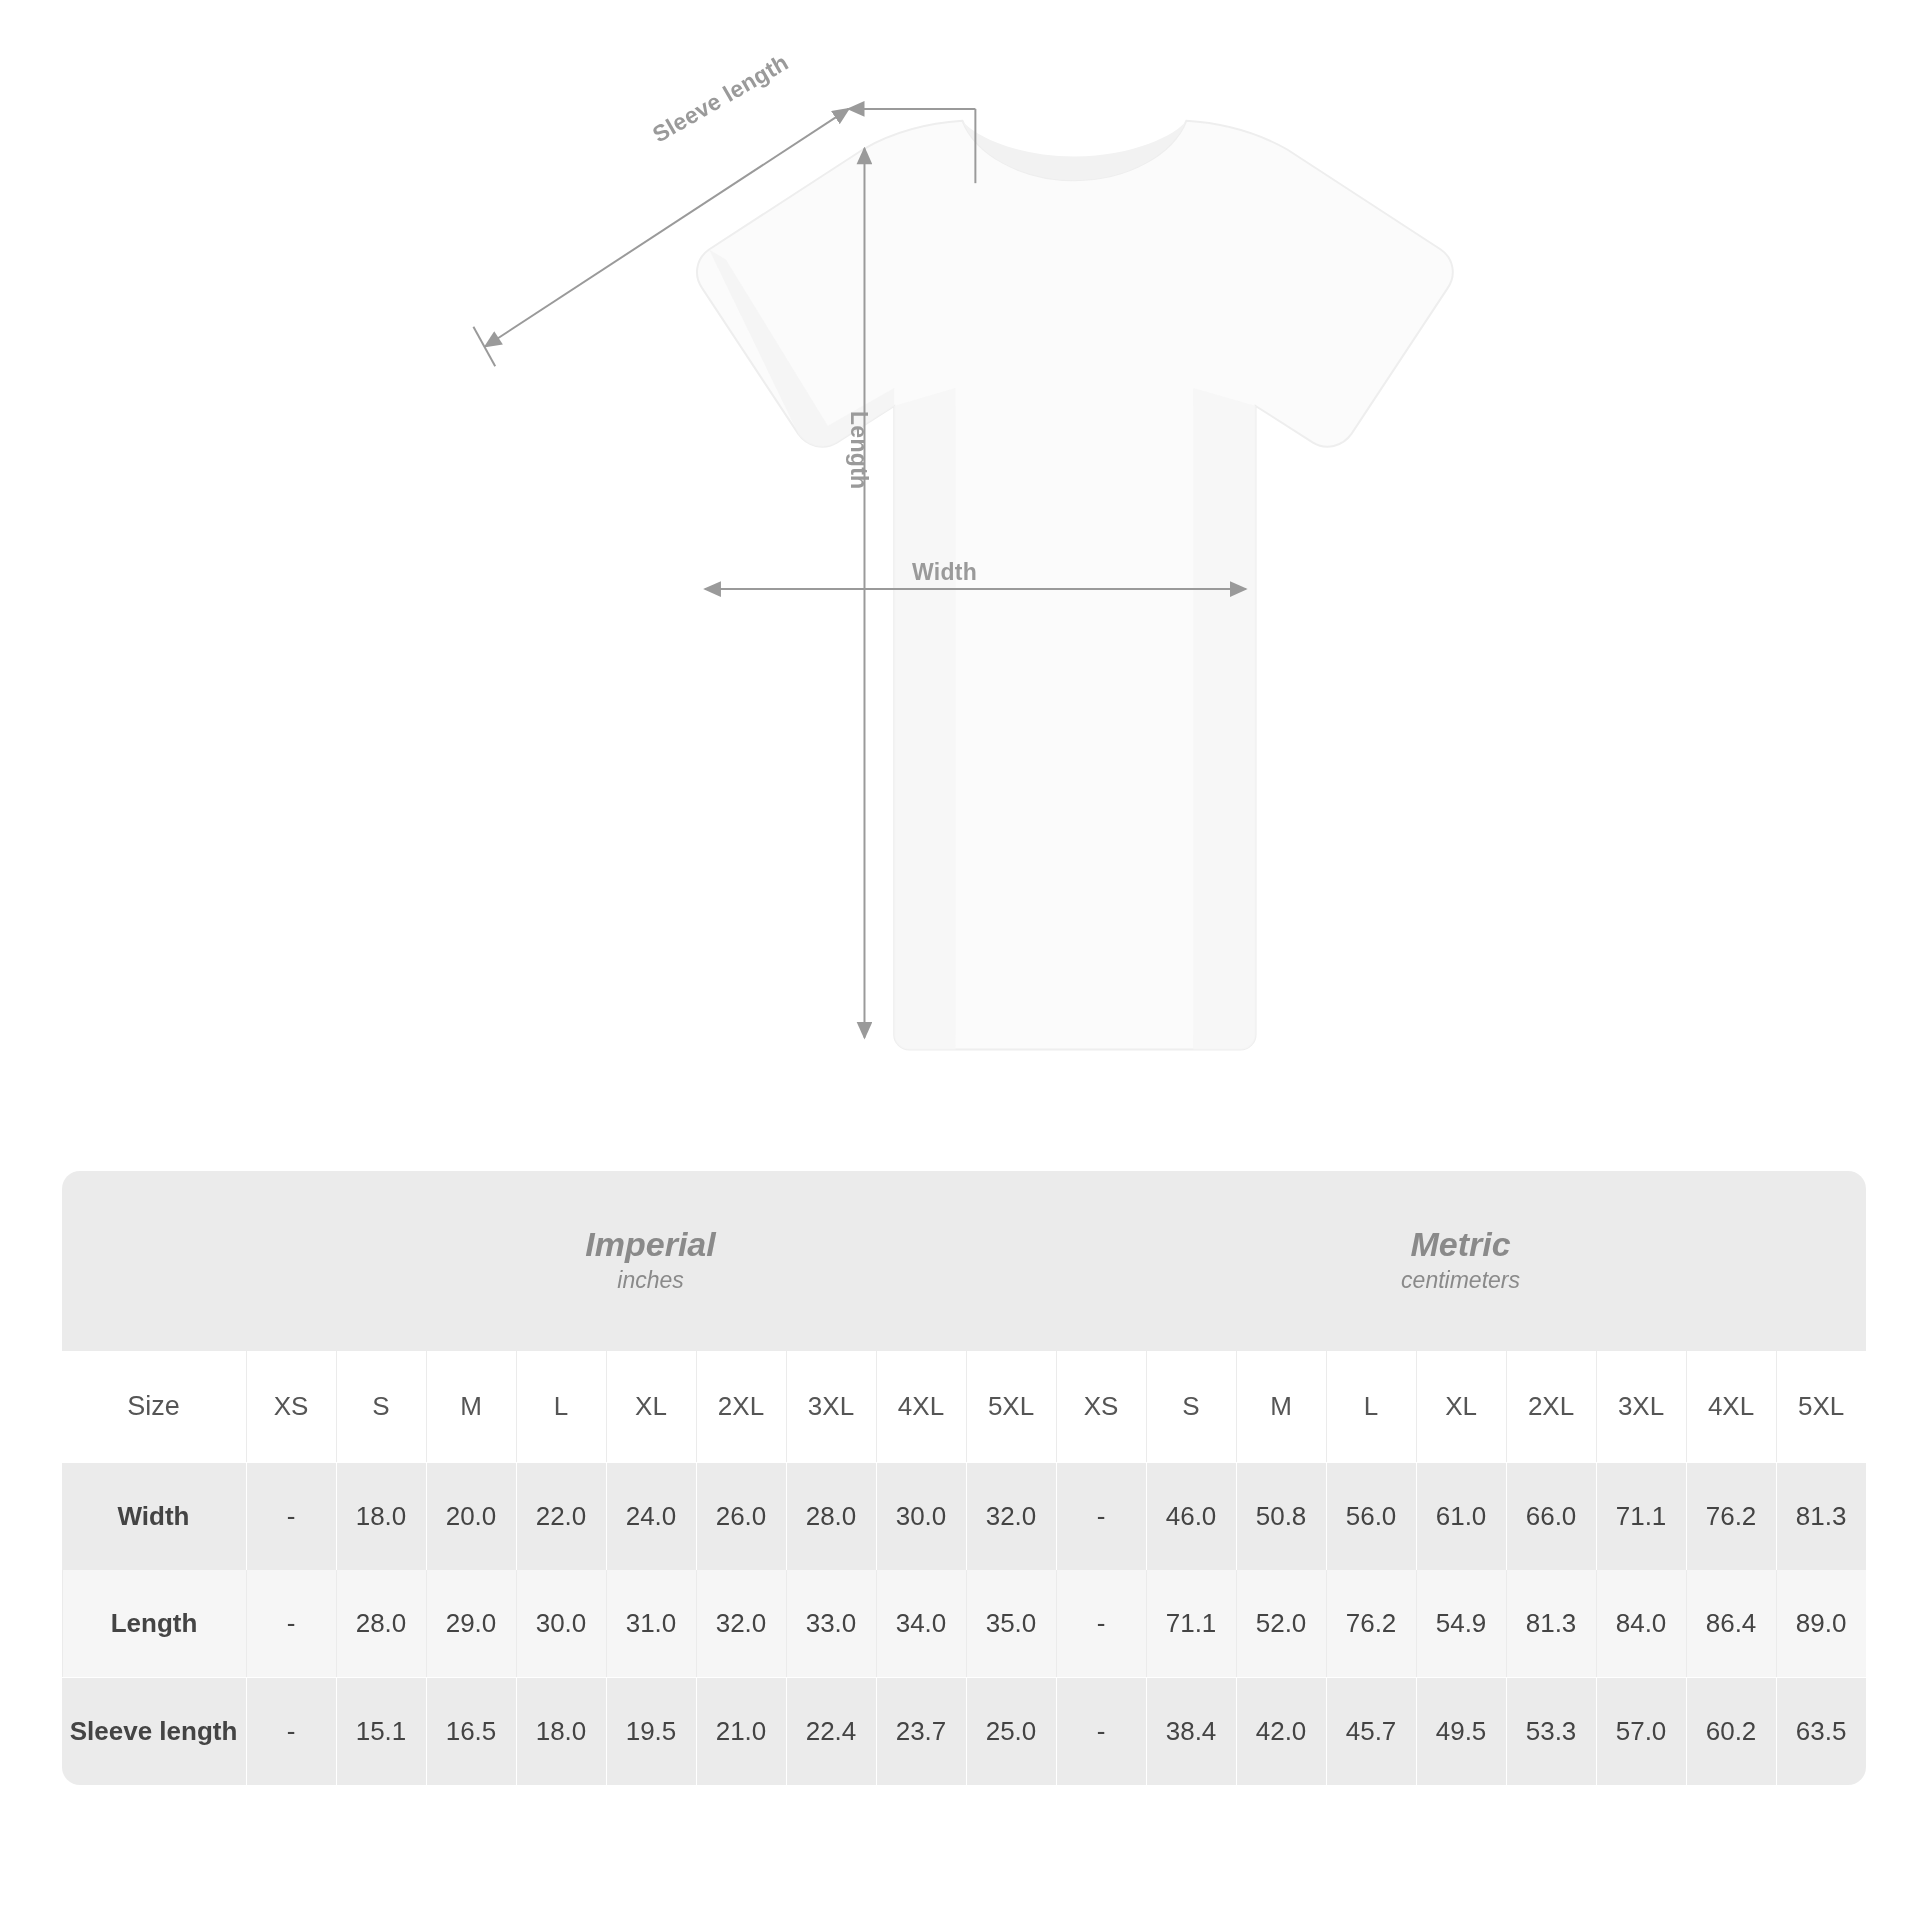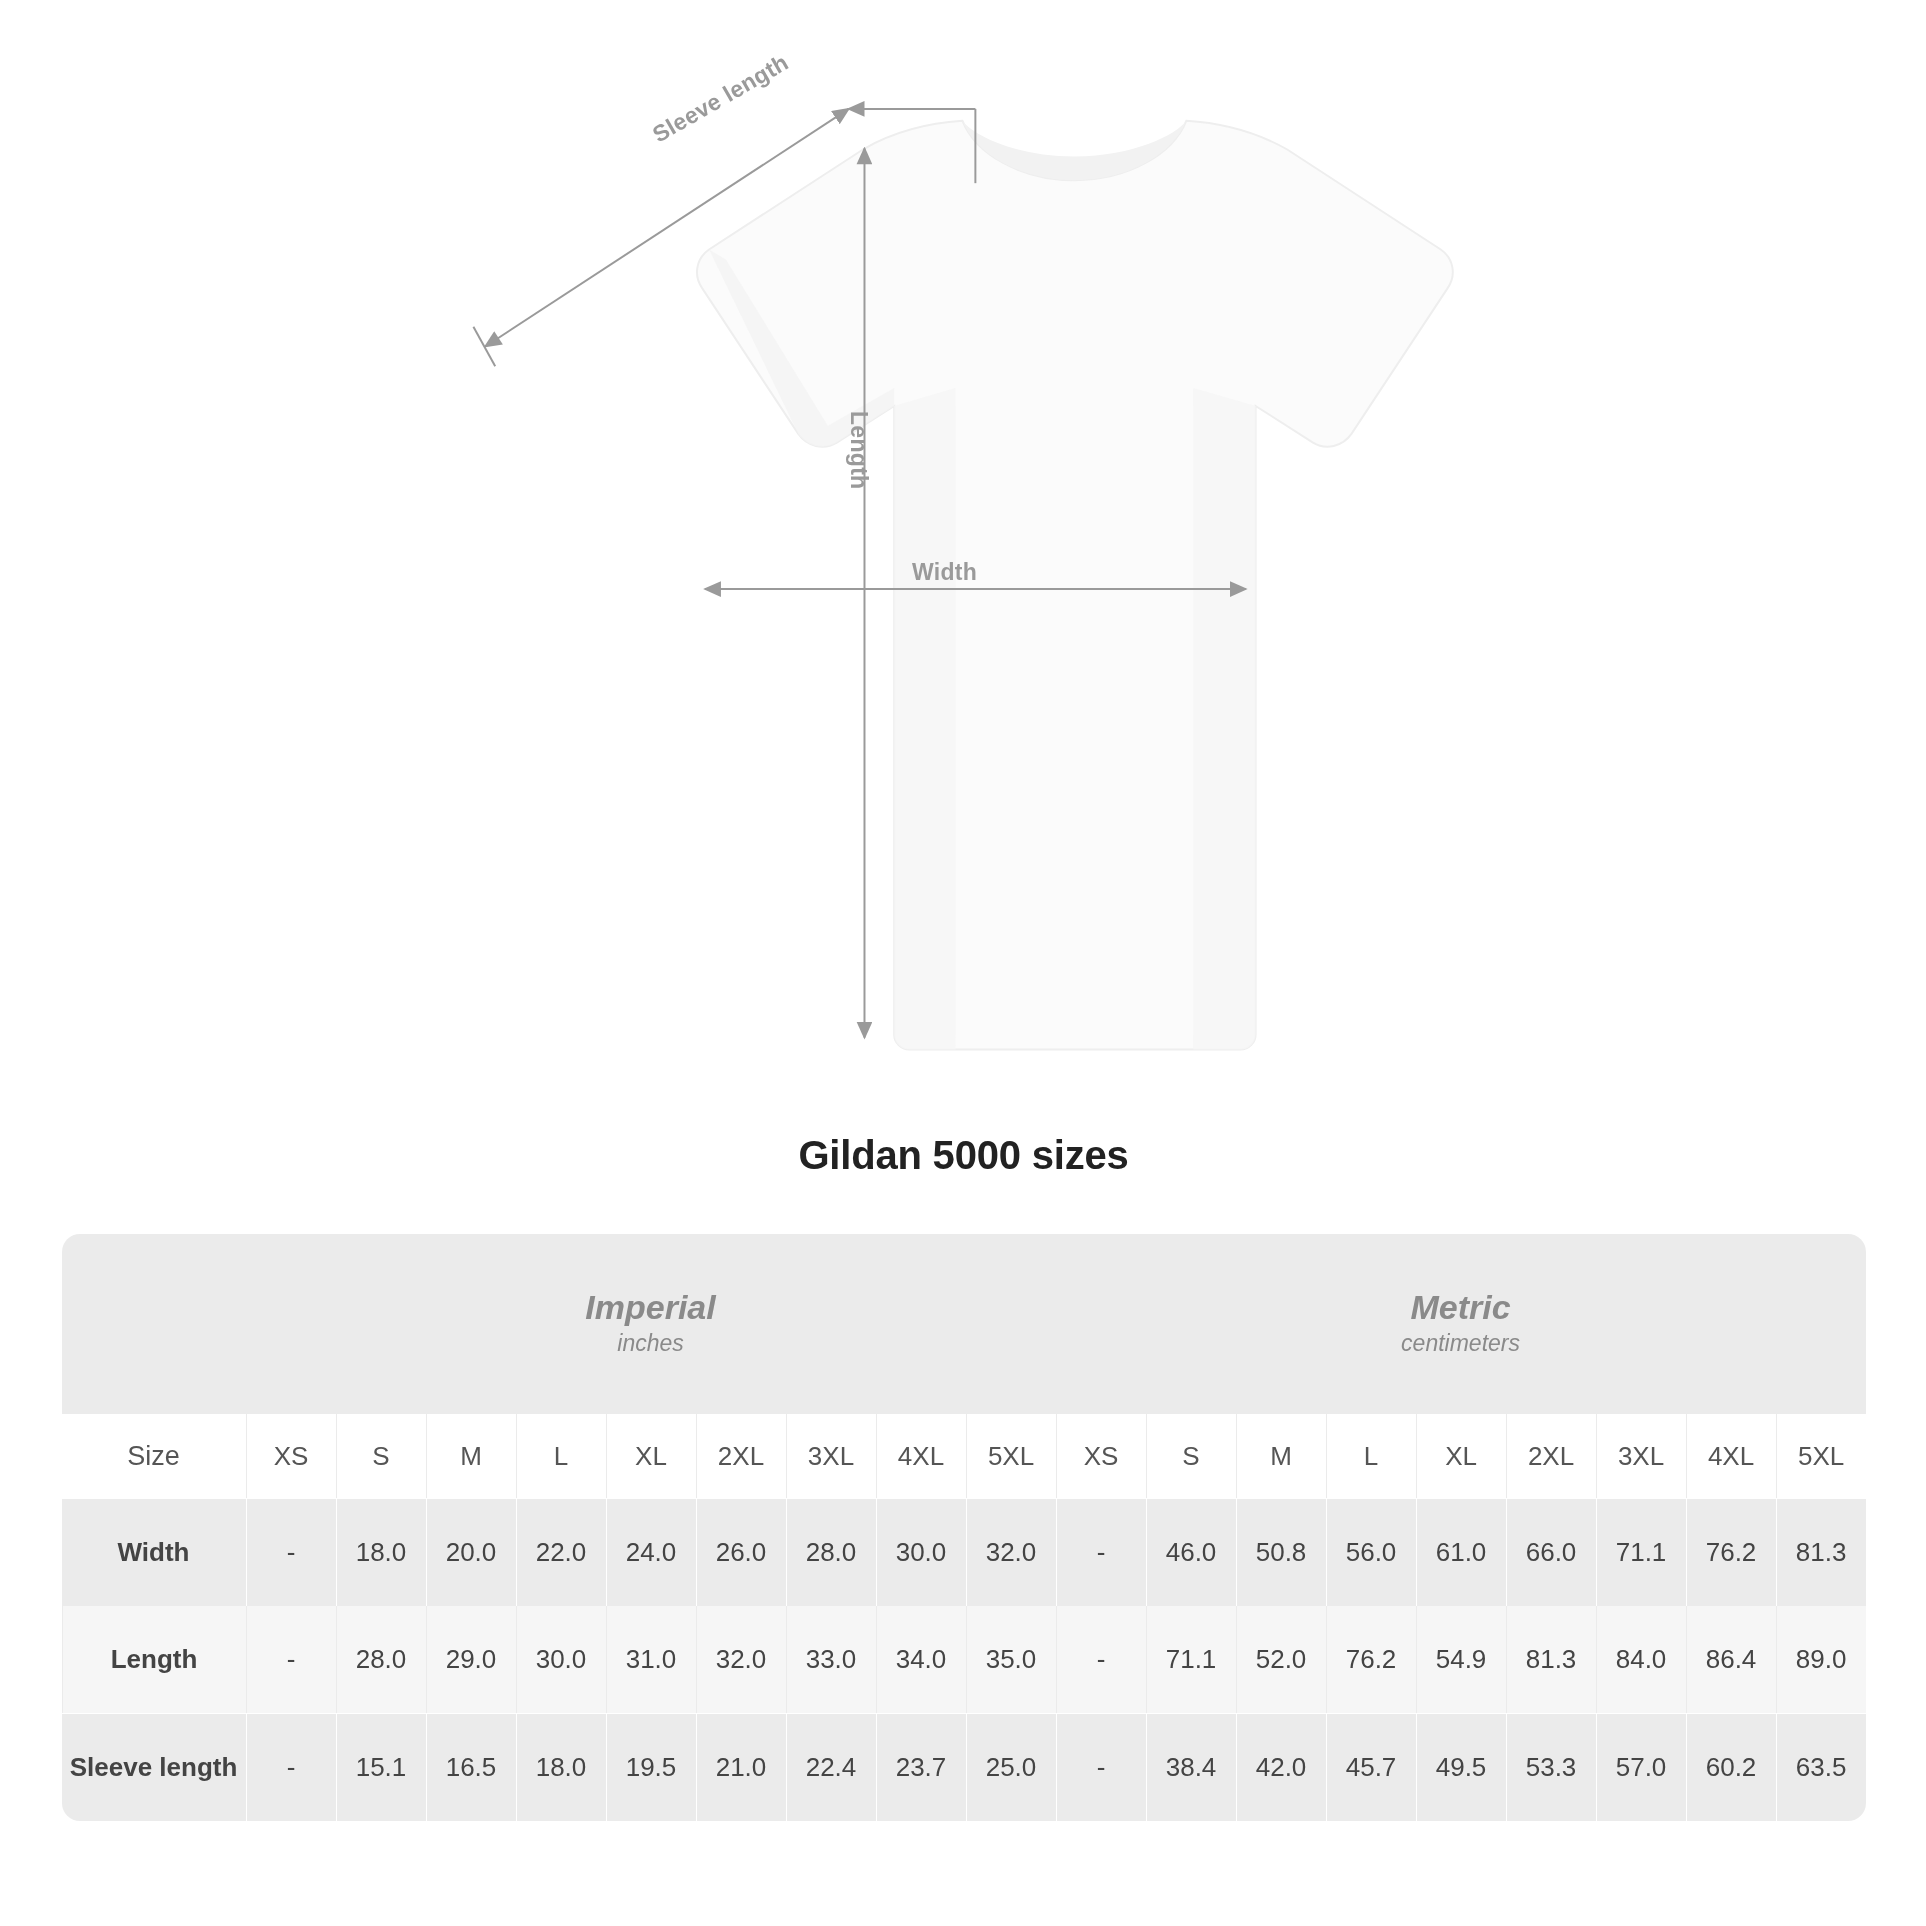--- a/index.html
+++ b/index.html
@@ -120,21 +120,21 @@
   .unit-sub {
     font-size: 23px;
     font-style: italic;
     color: #8a8a8a;
     line-height: 1.4;
   }
 
   
   .size-row td {
     background: #ffffff;
-    height: 84px;
+    height: 111px;
     font-weight: bold;
     color: #555555;
     font-size: 26px;
     border-left: 1px solid #ebebeb;
   }
   .size-row td.rowhead {
     border-left: none;
     font-size: 27px;
     color: #555;
   }
@@ -232,21 +232,20 @@
         <line x1="712" y1="595" x2="1258" y2="595" marker-start="url(#arrStart)" marker-end="url(#arrEnd)"></line>
       </g>
     </svg>
 
     <div class="dim-label label-sleeve">Sleeve length</div>
     <div class="dim-label label-length">Length</div>
     <div class="dim-label label-width">Width</div>
   </div>
 
   <div class="title-block">
-    <h1 class="chart-title">Gildan 5000 sizes</h1>
   </div>
 
   <div class="table-wrap">
     <table class="size-table">
       <colgroup>
         <col class="col-label">
         <col class="col-cell">
           <col class="col-cell">
           <col class="col-cell">
           <col class="col-cell">

